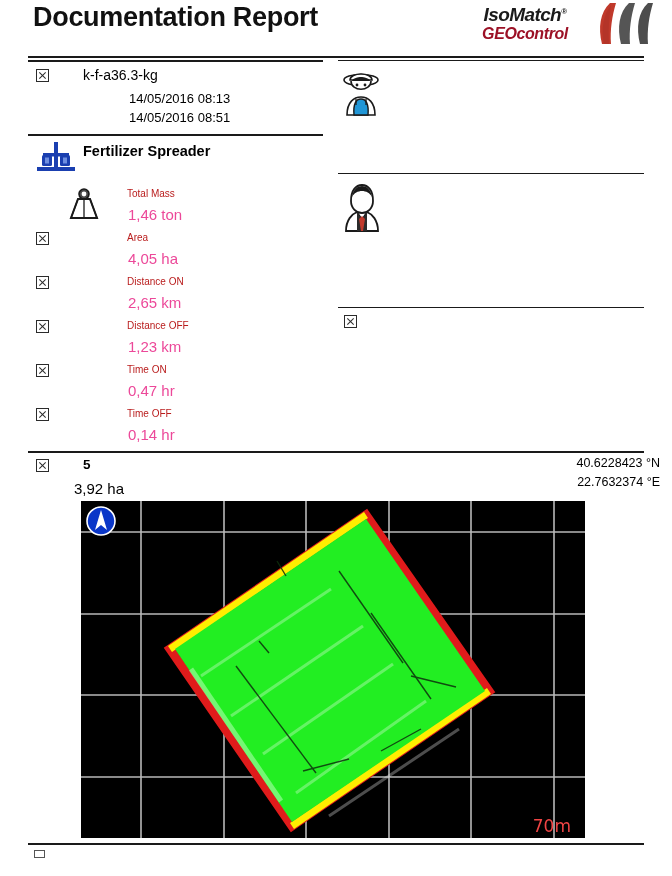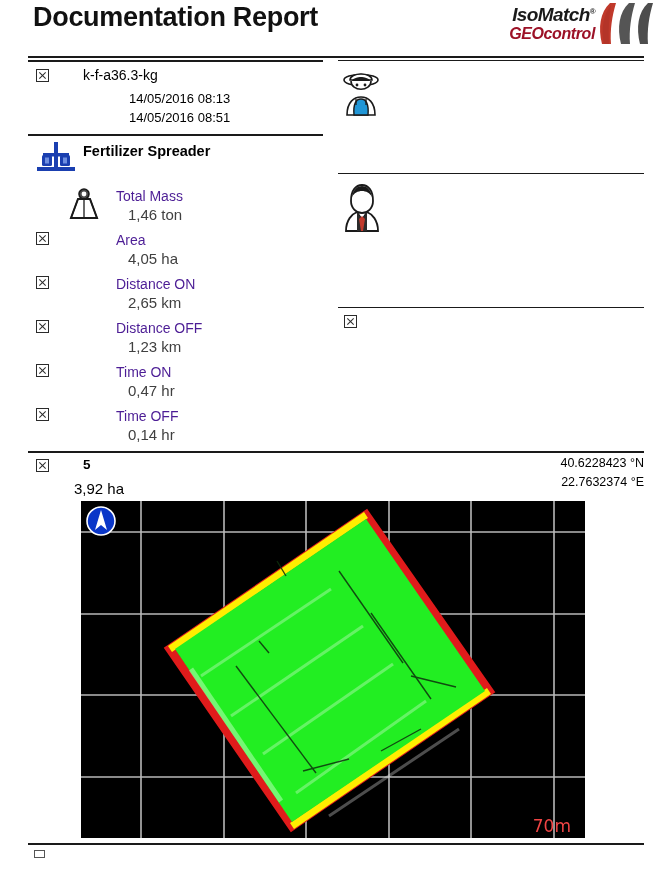--- a/index.html
+++ b/index.html
@@ -35,21 +35,21 @@
   
   #brand-logo {
     position: absolute;
     left: 455px; top: 2px;
     width: 200px; height: 46px;
   }
   .logo-text-block {
     position: absolute;
     left: 0; top: 0;
     width: 140px;
-    text-align: right;
+    text-align: center;
   }
   #logo-isomatch {
     font-size: 19px;
     font-weight: bold;
     font-style: italic;
     letter-spacing: -0.6px;
     color: #1a1a1a;
     line-height: 20px;
     white-space: nowrap;
   }
@@ -129,48 +129,48 @@
     margin-left: 46px;
   }
   .implement-name {
     position: absolute;
     font-size: 14.5px;
     font-weight: bold;
     white-space: nowrap;
   }
   .metric-label {
     position: absolute;
-    left: 116px;
-    font-size: 14px;
-    color: #4c1d95;
+    left: 127px;
+    font-size: 10px;
+    color: #b91c1c;
     white-space: nowrap;
   }
   .metric-value {
     position: absolute;
     left: 128px;
     font-size: 15px;
-    color: #404040;
+    color: #ec4899;
     white-space: nowrap;
   }
   .field-name {
     position: absolute;
     left: 83px;
     font-size: 13.5px;
     font-weight: bold;
     white-space: nowrap;
   }
   .field-area {
     position: absolute;
     left: 74px;
     font-size: 15px;
     white-space: nowrap;
   }
   .coordinate {
     position: absolute;
-    right: 28px;
+    right: 12px;
     font-size: 12.5px;
     text-align: left;
     white-space: nowrap;
   }
 
   
   #field-map {
     position: absolute;
     left: 81px; top: 501px;
     width: 504px; height: 337px;

